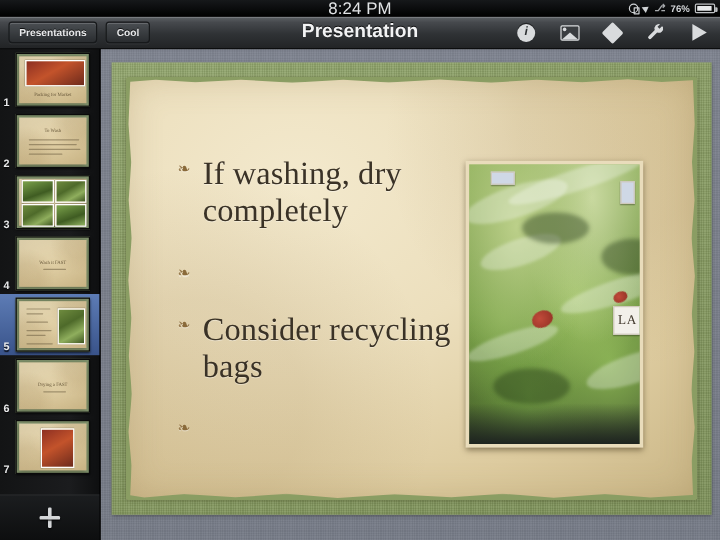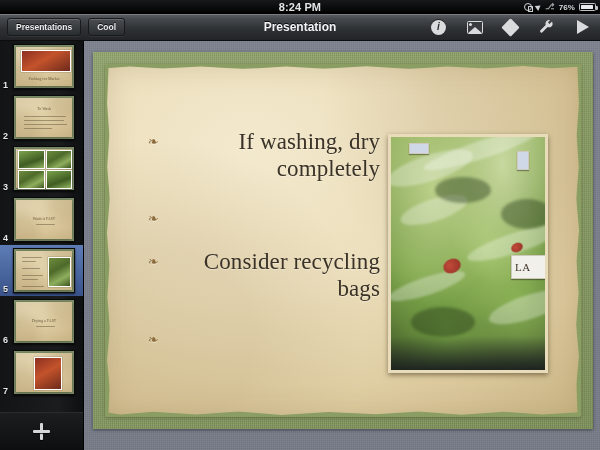--- a/index.html
+++ b/index.html
@@ -13,21 +13,21 @@
 
   
   .statusbar{
     position:absolute; top:0; left:0; width:600px; height:14px;
     background:linear-gradient(180deg,#16181a 0%, #0a0b0c 55%, #000 100%);
     display:flex; align-items:center; color:#c9ccd0;
     font-size:8.5px; font-weight:bold; letter-spacing:.1px;
   }
   .sb-left{ display:flex; align-items:center; gap:3px; padding-left:4px;margin-top:40px; }
   .sb-right{ display:flex; align-items:center; gap:4px; position:absolute; right:4px; }
-  .sb-center{ position:absolute; left:0; right:0; text-align:center; font-size:11px; font-weight:bold; color:#e2e4e6;}
+  .sb-center{ position:absolute; left:0; right:0; text-align:center; font-size:14px; font-weight:normal; color:#e2e4e6;}
   .bars{ display:flex; align-items:flex-end; gap:1px; height:7px; }
   .bars i{ display:block; width:2px; background:#8a8d90; border-radius:.5px;}
   .bars i:nth-child(1){height:2px;background:#cfd2d5}
   .bars i:nth-child(2){height:3px;background:#cfd2d5}
   .bars i:nth-child(3){height:4px;background:#6b6e71}
   .bars i:nth-child(4){height:5px;background:#5a5d60}
   .bars i:nth-child(5){height:6px;background:#5a5d60}
   .carrier{ font-size:8px; color:#d4d7da; }
   .wifi{ width:10px;height:8px;position:relative; }
   .wifi span{position:absolute;left:50%;transform:translateX(-50%);border:1.1px solid #cfd2d5;border-bottom:none;border-radius:50% 50% 0 0;}
@@ -46,21 +46,21 @@
   
   .toolbar{
     position:absolute; top:14px; left:0; width:600px; height:27px;
     background:linear-gradient(180deg,#5e6266 0%, #46494d 18%, #2f3235 55%, #222426 100%);
     border-bottom:1px solid #0c0d0e;
     display:flex; align-items:center;
     box-shadow:inset 0 1px 0 rgba(255,255,255,.18);
   }
   .tb-title{
     position:absolute;left:0;right:0;text-align:center;
-    color:#f2f3f4; font-size:12px; font-weight:bold;
+    color:#f2f3f4; font-size:16px; font-weight:bold;
     text-shadow:0 -1px 0 rgba(0,0,0,.85);
     pointer-events:none;
   }
   .btn{
     margin-left:7px; height:18px; padding:0 8px;
     display:flex; align-items:center; justify-content:center;
     background:linear-gradient(180deg,#4a4e52,#2a2d30);
     border:1px solid #17191b; border-radius:3px;
     color:#e9eaec; font-size:8.5px; font-weight:bold;
     text-shadow:0 -1px 0 rgba(0,0,0,.8);
@@ -178,28 +178,27 @@
   }
   .bullet{ display:flex; gap:8px; margin-bottom:24px; }
   .bullet:last-child{ margin-bottom:0; }
   .bglyph{
     flex:0 0 auto; width:13px; padding-top:6px;
     color:#8a6a3a; font-family:"DejaVu Sans", sans-serif; font-size:13px; line-height:1;
     text-shadow:0 1px 0 rgba(255,255,255,.45);
   }
   .btext{
     font-family:"Liberation Serif", serif;
-    font-size:23px; line-height:1.16; color:#3a3226;
+    font-size:27px; line-height:1.16; color:#3a3226;
     letter-spacing:.1px;
     text-shadow:0 1px 0 rgba(255,255,255,.35);
-    text-align:right;
   }
 
   .photo{
-    position:absolute; left:282px; top:69px; width:160px; height:239px;
+    position:absolute; left:282px; top:69px; width:148px; height:239px;
     background:#e9dcbb;
     padding:3px;
     box-shadow:0 2px 5px rgba(60,45,20,.55);
   }
   .photo-inner{
     position:absolute; inset:3px; overflow:hidden;
     background:
       radial-gradient(ellipse at 28% 22%, #bcd08a 0%, rgba(188,208,138,0) 46%),
       radial-gradient(ellipse at 72% 12%, #c9d9a0 0%, rgba(201,217,160,0) 42%),
       radial-gradient(ellipse at 20% 55%, #7fa84c 0%, rgba(127,168,76,0) 40%),

